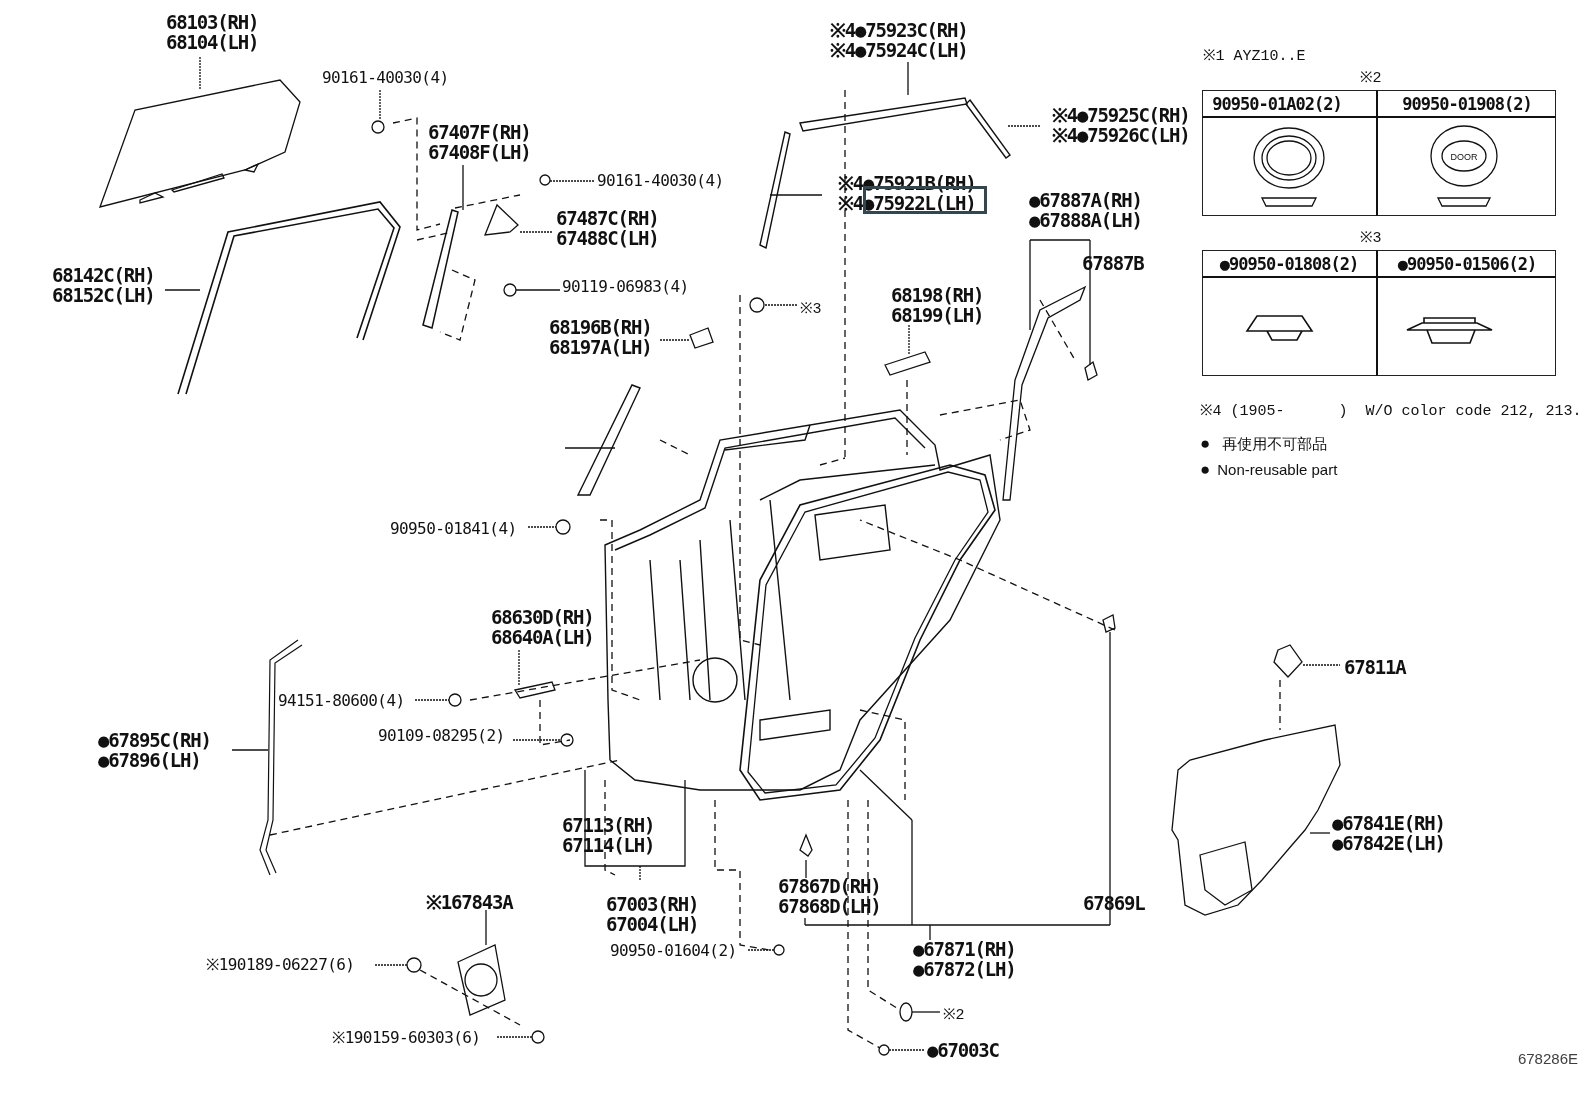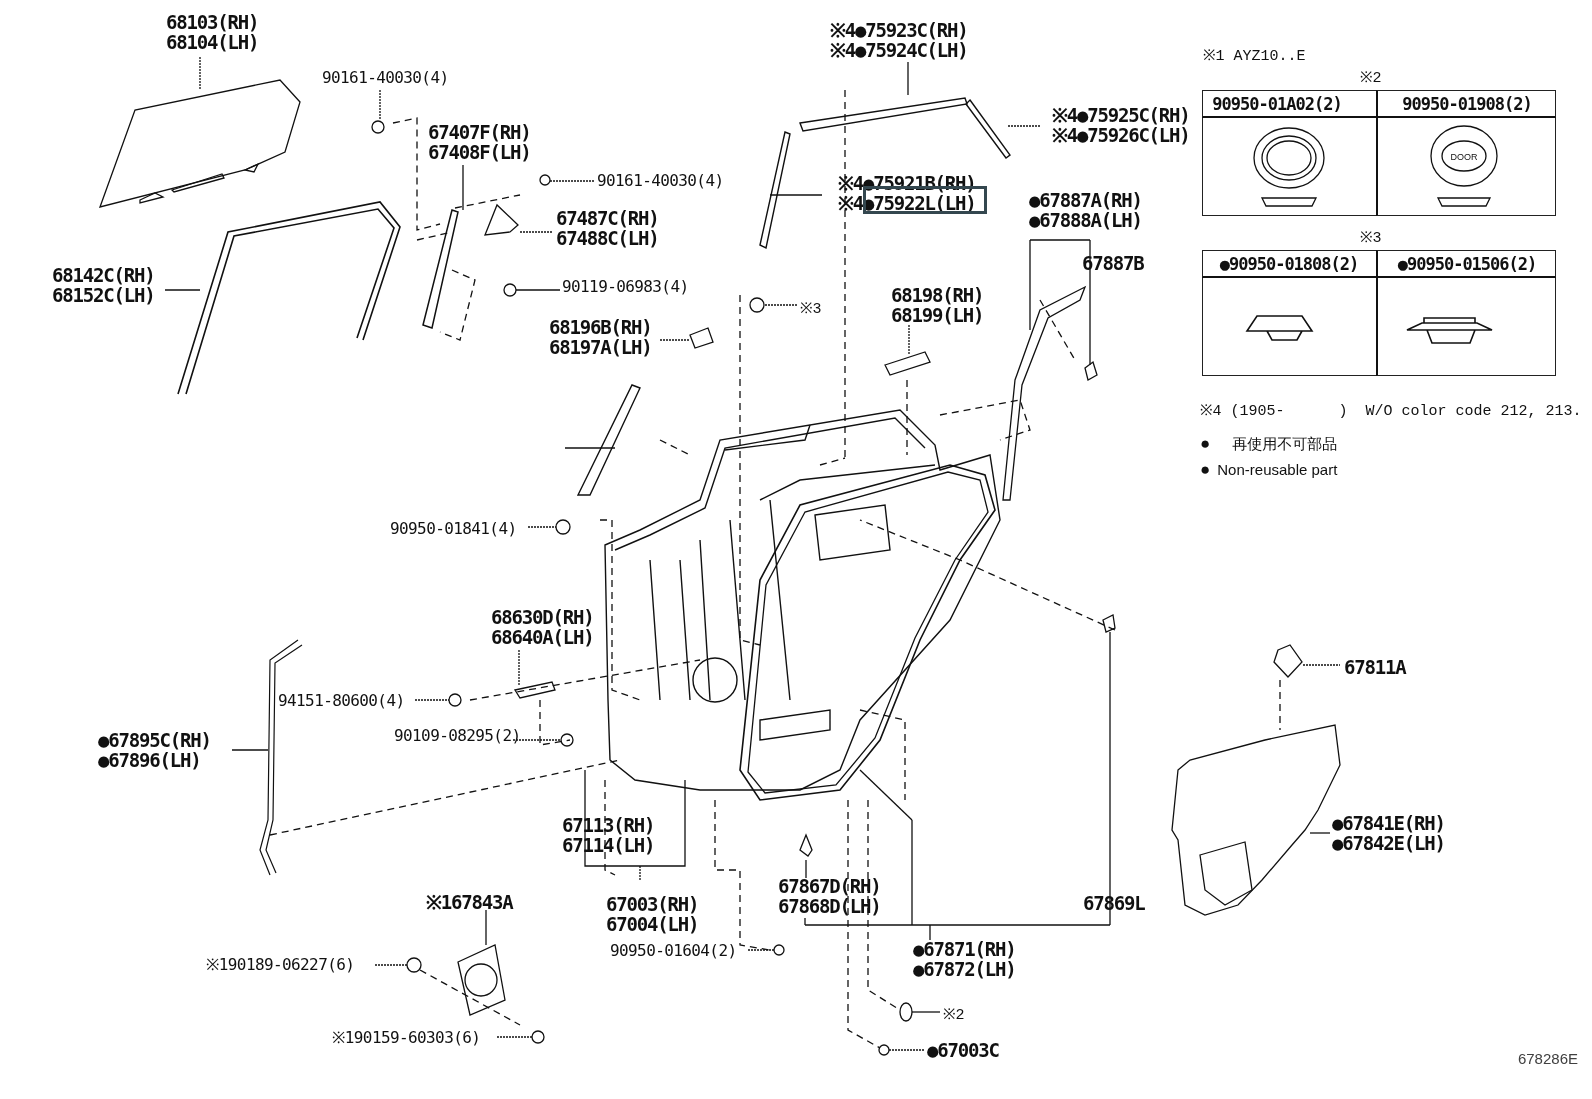--- a/index.html
+++ b/index.html
@@ -175,21 +175,21 @@
 <div class="cell" style="left:1376px;top:250px;width:0;height:126px;border-left:2px solid #111;border-right:none;"></div>
 <div class="cell-h" style="left:1202px;top:254px;width:174px;">●90950-01808(2)</div>
 <div class="cell-h" style="left:1378px;top:254px;width:178px;">●90950-01506(2)</div>
 <svg style="position:absolute;left:1202px;top:278px;" width="354" height="98" fill="none" stroke="#111" stroke-width="1.6">
   <path d="M45 53 L55 38 L100 38 L110 53 Z M65 53 L70 62 L95 62 L100 53"></path>
   <path d="M205 52 L220 45 L275 45 L290 52 Z M222 45 L222 40 L273 40 L273 45 M225 52 L230 65 L268 65 L273 52"></path>
 </svg>
 <div class="note" style="left:1360px;top:226px;">※3</div>
 
 <div class="note" style="left:1200px;top:399px;">※4 (1905-      )  W/O color code 212, 213.</div>
-<div class="bul dot" style="left:1200px;top:434px;"><span style="margin-left:21px;">再使用不可部品</span></div>
+<div class="bul dot" style="left:1200px;top:434px;"><span style="margin-left:11px;">再使用不可部品</span></div>
 <div class="bul dot" style="left:1200px;top:460px;"><span style="margin-left:6px;">Non-reusable part</span></div>
 
 <div class="lbl" style="left:166px;top:12px;"><span class="ln">68103(RH)</span><span class="ln">68104(LH)</span></div>
 <div class="lbl sm" style="left:322px;top:68px;"><span class="ln">90161-40030(4)</span></div>
 <div class="lbl" style="left:428px;top:122px;"><span class="ln">67407F(RH)</span><span class="ln">67408F(LH)</span></div>
 <div class="lbl sm" style="left:597px;top:171px;"><span class="ln">90161-40030(4)</span></div>
 <div class="lbl" style="left:556px;top:208px;"><span class="ln">67487C(RH)</span><span class="ln">67488C(LH)</span></div>
 <div class="lbl" style="left:52px;top:265px;"><span class="ln">68142C(RH)</span><span class="ln">68152C(LH)</span></div>
 <div class="lbl sm" style="left:562px;top:277px;"><span class="ln">90119-06983(4)</span></div>
 <div class="lbl" style="left:549px;top:317px;"><span class="ln">68196B(RH)</span><span class="ln">68197A(LH)</span></div>
@@ -197,21 +197,21 @@
 <div class="lbl" style="left:830px;top:20px;"><span class="ln">※4●75923C(RH)</span><span class="ln">※4●75924C(LH)</span></div>
 <div class="lbl" style="left:1052px;top:105px;"><span class="ln">※4●75925C(RH)</span><span class="ln">※4●75926C(LH)</span></div>
 <div class="lbl" style="left:838px;top:173px;"><span class="ln">※4●75921B(RH)</span><span class="ln">※4●75922L(LH)</span></div>
 <div class="hl"></div>
 <div class="lbl" style="left:1029px;top:190px;"><span class="ln">●67887A(RH)</span><span class="ln">●67888A(LH)</span></div>
 <div class="lbl" style="left:1082px;top:253px;"><span class="ln">67887B</span></div>
 <div class="lbl" style="left:891px;top:285px;"><span class="ln">68198(RH)</span><span class="ln">68199(LH)</span></div>
 <div class="lbl sm" style="left:390px;top:519px;"><span class="ln">90950-01841(4)</span></div>
 <div class="lbl" style="left:491px;top:607px;"><span class="ln">68630D(RH)</span><span class="ln">68640A(LH)</span></div>
 <div class="lbl sm" style="left:278px;top:691px;"><span class="ln">94151-80600(4)</span></div>
-<div class="lbl sm" style="left:378px;top:726px;margin-left:16px;"><span class="ln">90109-08295(2)</span></div>
+<div class="lbl sm" style="left:378px;top:726px;"><span class="ln">90109-08295(2)</span></div>
 <div class="lbl" style="left:98px;top:730px;"><span class="ln">●67895C(RH)</span><span class="ln">●67896(LH)</span></div>
 <div class="lbl" style="left:562px;top:815px;"><span class="ln">67113(RH)</span><span class="ln">67114(LH)</span></div>
 <div class="lbl" style="left:606px;top:878px;margin-top:16px;"><span class="ln">67003(RH)</span><span class="ln">67004(LH)</span></div>
 <div class="lbl" style="left:778px;top:876px;"><span class="ln">67867D(RH)</span><span class="ln">67868D(LH)</span></div>
 <div class="lbl" style="left:1083px;top:893px;"><span class="ln">67869L</span></div>
 <div class="lbl sm" style="left:610px;top:941px;"><span class="ln">90950-01604(2)</span></div>
 <div class="lbl" style="left:913px;top:939px;"><span class="ln">●67871(RH)</span><span class="ln">●67872(LH)</span></div>
 <div class="note" style="left:943px;top:1003px;"><span>※2</span></div>
 <div class="lbl" style="left:927px;top:1040px;"><span class="ln">●67003C</span></div>
 <div class="lbl" style="left:426px;top:892px;"><span class="ln">※167843A</span></div>

